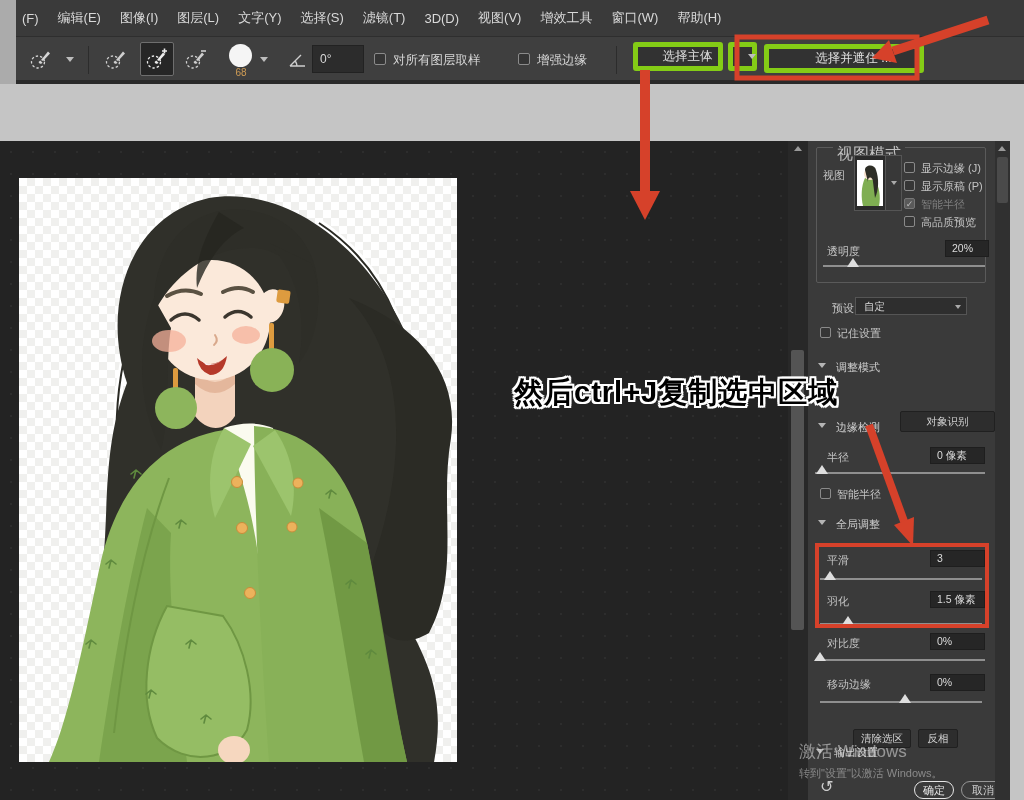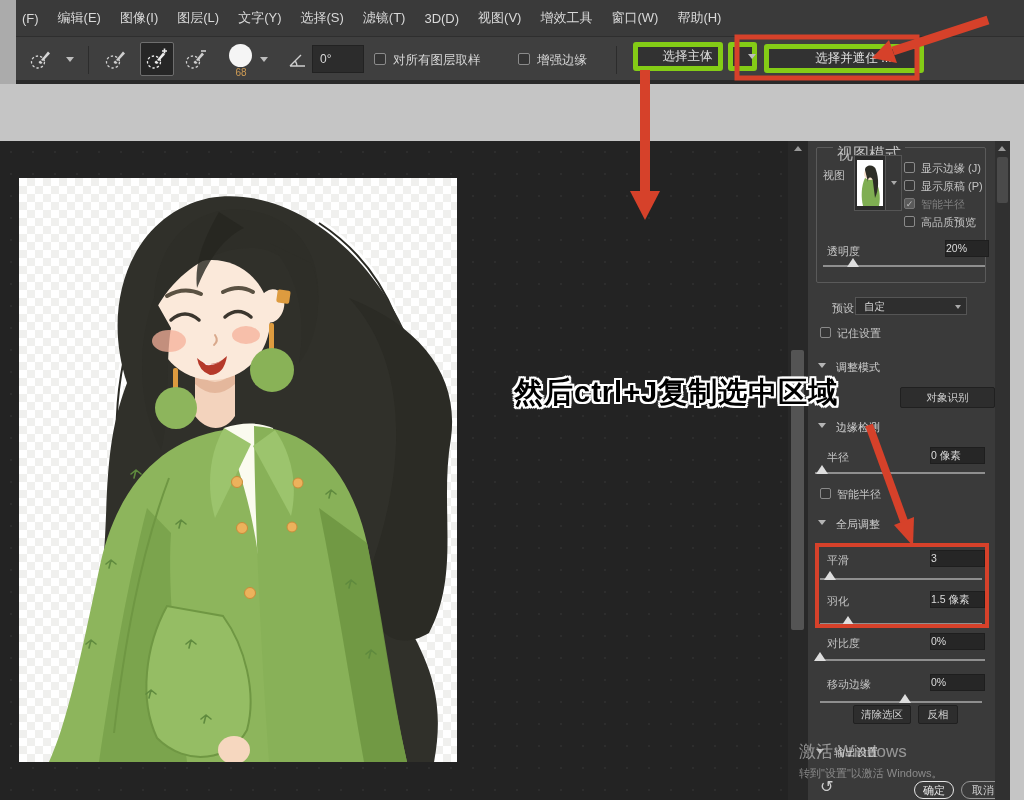--- a/index.html
+++ b/index.html
@@ -46,26 +46,26 @@
   
   .panel { position:absolute; left:808px; top:0; width:187px; height:659px; background:#3a3a3a; font-size:11px; color:#c4c4c4; }
   .p-abs { position:absolute; white-space:nowrap; }
   .groupbox { position:absolute; left:8px; top:6px; width:170px; height:136px; border:1px solid #5a5a5a; border-radius:2px; }
   .gb-label { position:absolute; left:16px; top:-6px; background:#3a3a3a; padding:2px 4px; color:#bfbfbf; font-size:16px; }
   .p-check { position:absolute; width:11px; height:11px; border:1px solid #8a8a8a; border-radius:2px; background:#363636;
              font-size:9px; line-height:10px; text-align:center; color:#363636; }
   .p-check.checked { background:#5a5a5a; color:#bdbdbd; border-color:#777; }
   .p-label-dim { color:#7f7f7f; }
   .valuebox { position:absolute; height:17px; background:#262626; border:1px solid #1e1e1e; color:#dcdcdc;
-              font-size:10.5px; line-height:15px; }
+              font-size:10.5px; line-height:15px; padding-left:6px; }
   .track { position:absolute; height:2px; background:#8f8f8f; }
   .thumb { position:absolute; width:0; height:0; border-left:6px solid transparent; border-right:6px solid transparent; border-bottom:9px solid #dedede; }
   .sect-chev { position:absolute; width:0; height:0; border-left:4px solid transparent; border-right:4px solid transparent; border-top:5px solid #b5b5b5; }
   .p-btn { position:absolute; background:#2d2d2d; border:1px solid #202020; border-radius:2px; color:#d2d2d2;
-           font-size:10.5px; display:flex; align-items:center; justify-content:center; }
+           font-size:10.5px; display:flex; align-items:center; justify-content:center;margin-top:24px; }
   .pill { position:absolute; height:18px; border-radius:10px; font-size:11px; color:#e8e8e8;
           display:flex; align-items:center; justify-content:center; background:transparent; }
   .dropdown { position:absolute; background:#2e2e2e; border:1px solid #555; height:18px; color:#d8d8d8;
               font-size:10.5px; line-height:16px; padding-left:8px; }
   .dd-chev { position:absolute; right:5px; top:7px; width:0; height:0; border-left:3.5px solid transparent; border-right:3.5px solid transparent; border-top:4px solid #aaa; }
 
   
   .overlay-svg { position:absolute; left:0; top:0; width:1024px; height:800px; pointer-events:none; }
   .tip-text { position:absolute; left:514px; top:372px; width:440px; font-size:29px; line-height:40px; font-weight:bold;
               color:#000; letter-spacing:1px; pointer-events:none;

